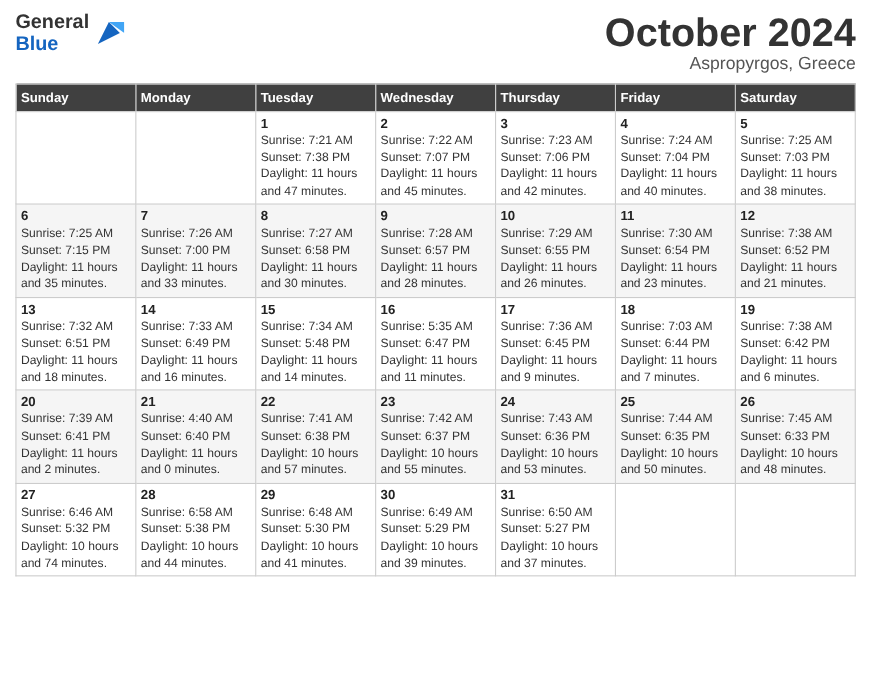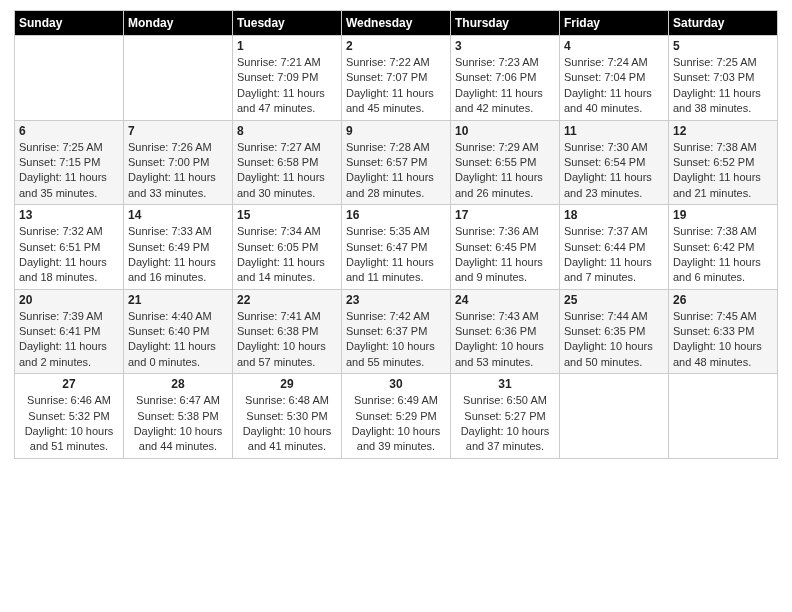--- a/index.html
+++ b/index.html
@@ -72,21 +72,21 @@
       background: #fff;
     }
     .calendar tr:nth-child(even) td {
       background: #f5f5f5;
     }
     .calendar tr:nth-child(odd) td {
       background: #fff;
     }
     
     .calendar thead tr th {
-      background: #000000;
+      background: #404040;
     }
     .day-num {
       font-weight: bold;
       font-size: 12px;
       color: #222;
       display: block;
       margin-bottom: 2px;
     }
     .day-info {
       color: #333;
@@ -94,26 +94,42 @@
       font-size: 11px;
     }
     .empty-cell {
       background: #fff !important;
     }
     
     .row-1 td { background: #fff; }
     .row-2 td { background: #efefef; }
     .row-3 td { background: #fff; }
     .row-4 td { background: #efefef; }
-    .row-5 td { background: #fff; text-align: center; }
+    .row-5 td { background: #fff; }
   </style>
 </head>
 <body>
 
 <div class="page">
+  <div class="header">
+    <div class="logo">
+      <div class="logo-text">
+        <span style="font-size:18px;font-weight:bold;color:#333;">General</span>
+        <span style="font-size:18px;font-weight:bold;color:#1565c0;">Blue</span>
+      </div>
+      <svg class="logo-icon" viewBox="0 0 28 28" xmlns="http://www.w3.org/2000/svg">
+        <polygon points="4,24 14,4 24,14" fill="#1565c0"></polygon>
+        <polygon points="14,4 28,4 28,14" fill="#42a5f5"></polygon>
+      </svg>
+    </div>
+    <div class="title-block">
+      <div class="month-title">October 2024</div>
+      <div class="location">Aspropyrgos, Greece</div>
+    </div>
+  </div>
 
   <table class="calendar">
     <thead>
       <tr>
       <th>Sunday</th>
           <th>Monday</th>
           <th>Tuesday</th>
           <th>Wednesday</th>
           <th>Thursday</th>
           <th>Friday</th>
@@ -121,21 +137,21 @@
         </tr>
     </thead>
     <tbody id="calendar-body">
     <tr class="row-1">
           <td class="empty-cell"></td>
           <td class="empty-cell"></td>
           <td>
             <span class="day-num">1</span>
             <div class="day-info">
               <div>Sunrise: 7:21 AM</div>
-              <div>Sunset: 7:09 PM</div>
+              <div>Sunset: 7:38 PM</div>
               <div>Daylight: 11 hours and 47 minutes.</div>
             </div>
           </td>
           <td>
             <span class="day-num">2</span>
             <div class="day-info">
               <div>Sunrise: 7:22 AM</div>
               <div>Sunset: 7:07 PM</div>
               <div>Daylight: 11 hours and 45 minutes.</div>
             </div>
@@ -237,21 +253,21 @@
             <div class="day-info">
               <div>Sunrise: 7:33 AM</div>
               <div>Sunset: 6:49 PM</div>
               <div>Daylight: 11 hours and 16 minutes.</div>
             </div>
           </td>
           <td>
             <span class="day-num">15</span>
             <div class="day-info">
               <div>Sunrise: 7:34 AM</div>
-              <div>Sunset: 6:05 PM</div>
+              <div>Sunset: 5:48 PM</div>
               <div>Daylight: 11 hours and 14 minutes.</div>
             </div>
           </td>
           <td>
             <span class="day-num">16</span>
             <div class="day-info">
               <div>Sunrise: 5:35 AM</div>
               <div>Sunset: 6:47 PM</div>
               <div>Daylight: 11 hours and 11 minutes.</div>
             </div>
@@ -260,21 +276,21 @@
             <span class="day-num">17</span>
             <div class="day-info">
               <div>Sunrise: 7:36 AM</div>
               <div>Sunset: 6:45 PM</div>
               <div>Daylight: 11 hours and 9 minutes.</div>
             </div>
           </td>
           <td>
             <span class="day-num">18</span>
             <div class="day-info">
-              <div>Sunrise: 7:37 AM</div>
+              <div>Sunrise: 7:03 AM</div>
               <div>Sunset: 6:44 PM</div>
               <div>Daylight: 11 hours and 7 minutes.</div>
             </div>
           </td>
           <td>
             <span class="day-num">19</span>
             <div class="day-info">
               <div>Sunrise: 7:38 AM</div>
               <div>Sunset: 6:42 PM</div>
               <div>Daylight: 11 hours and 6 minutes.</div>
@@ -338,27 +354,27 @@
               <div>Daylight: 10 hours and 48 minutes.</div>
             </div>
           </td>
         </tr>
         <tr class="row-5">
           <td>
             <span class="day-num">27</span>
             <div class="day-info">
               <div>Sunrise: 6:46 AM</div>
               <div>Sunset: 5:32 PM</div>
-              <div>Daylight: 10 hours and 51 minutes.</div>
+              <div>Daylight: 10 hours and 74 minutes.</div>
             </div>
           </td>
           <td>
             <span class="day-num">28</span>
             <div class="day-info">
-              <div>Sunrise: 6:47 AM</div>
+              <div>Sunrise: 6:58 AM</div>
               <div>Sunset: 5:38 PM</div>
               <div>Daylight: 10 hours and 44 minutes.</div>
             </div>
           </td>
           <td>
             <span class="day-num">29</span>
             <div class="day-info">
               <div>Sunrise: 6:48 AM</div>
               <div>Sunset: 5:30 PM</div>
               <div>Daylight: 10 hours and 41 minutes.</div>

